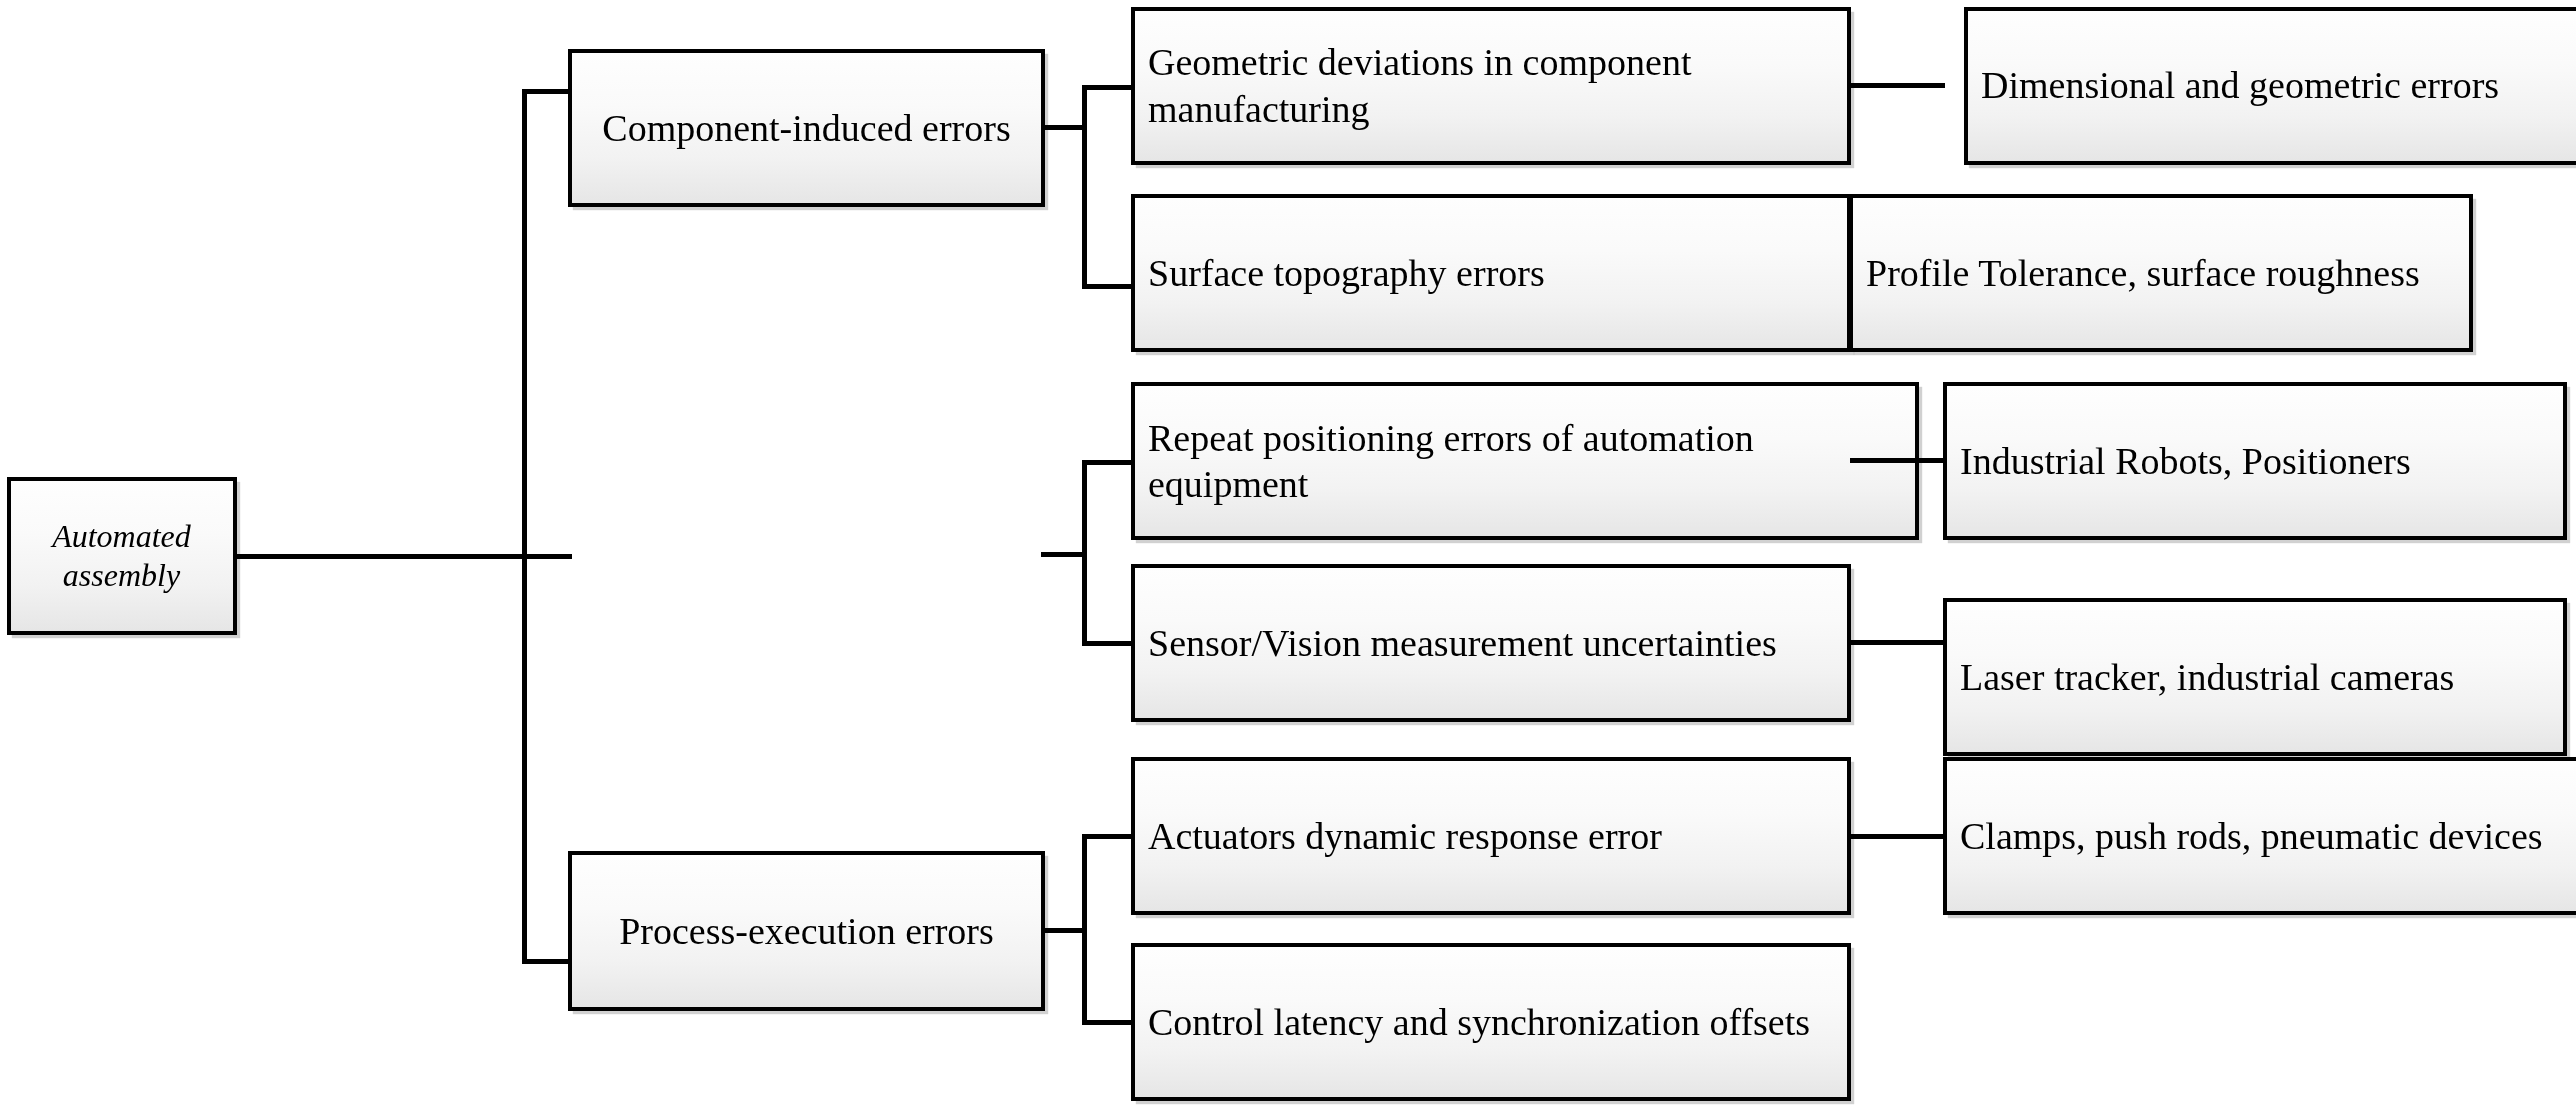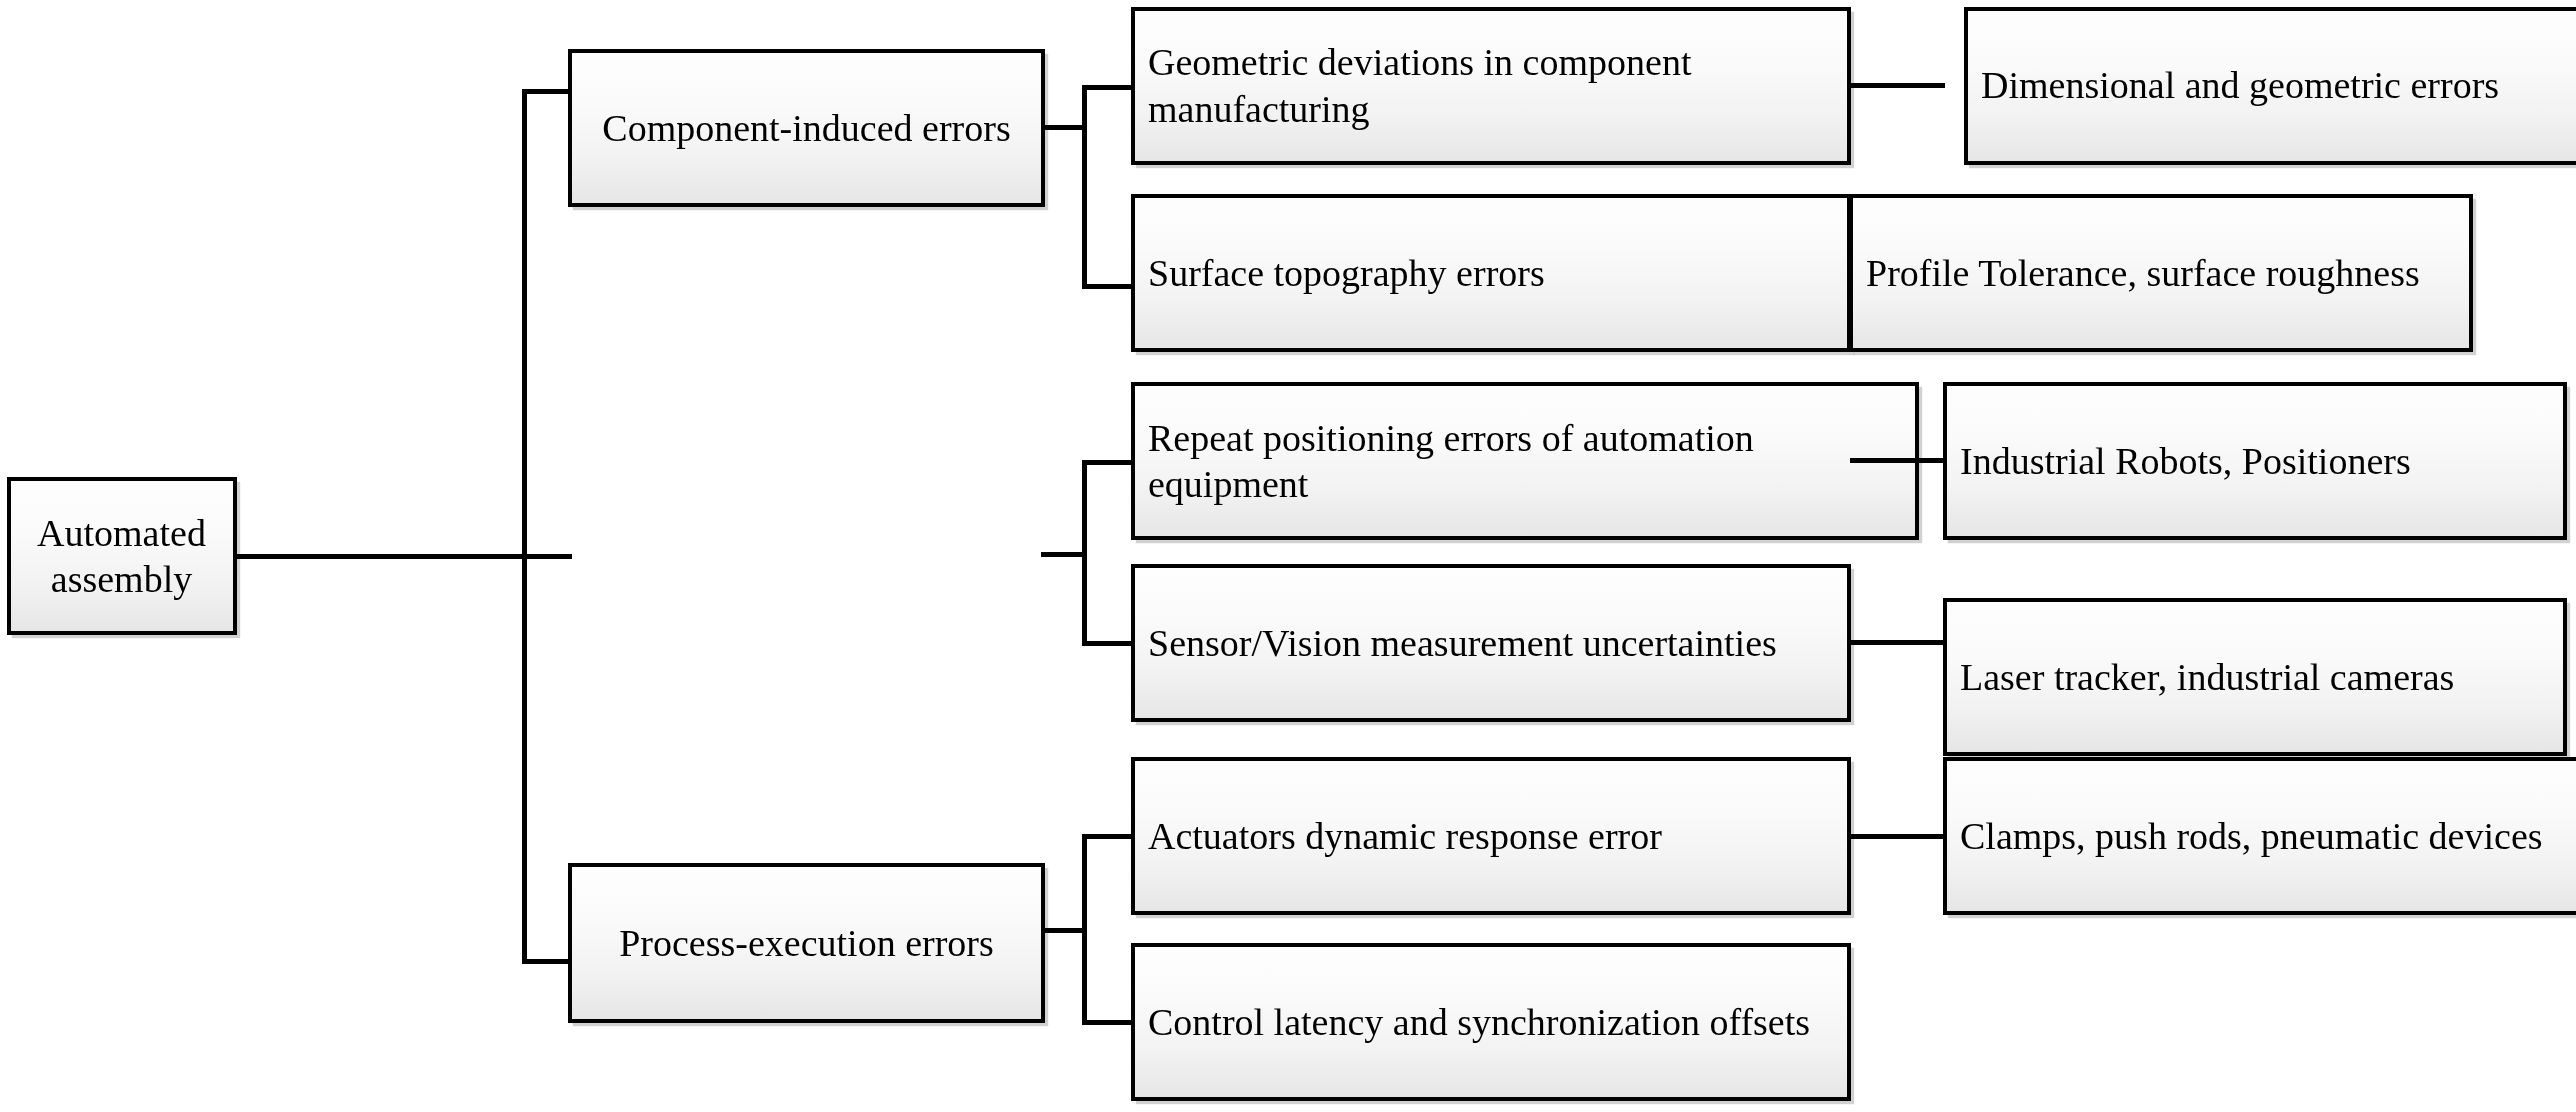--- a/index.html
+++ b/index.html
@@ -21,21 +21,21 @@
     align-items:center;
     color:#000000;
     line-height:1.22;
   }
   .node span{display:block;width:100%;}
   .node.center{justify-content:center;text-align:center;}
   .node.center span{padding:0 8px;}
   .node.left{justify-content:flex-start;text-align:left;}
   .node.left span{padding:0 13px;}
 
-  .lvl1{font-size:38px;}
+  .lvl1{font-size:32px;font-style:italic;}
   .lvl2{font-size:38px;}
   .lvl3{font-size:38px;}
   .lvl4{font-size:38px;}
 
   .conn{
     position:absolute;
     background:#000000;
   }
   .h{height:4.9px;}
   .v{width:4.9px;}
@@ -59,21 +59,21 @@
 
   <div class="conn h" style="left:522px;top:554px;width:50px;"></div>
 
   <div class="conn h" style="left:522px;top:959px;width:50px;"></div>
 
   <div class="node center lvl2" style="left:568px;top:49px;width:477px;height:158px;">
     <span>Component-induced errors</span>
   </div>
 
 
-  <div class="node center lvl2" style="left:568px;top:851px;width:477px;height:160px;margin-top:12px;">
+  <div class="node center lvl2" style="left:568px;top:851px;width:477px;height:160px;">
     <span>Process-execution errors</span>
   </div>
 
   <div class="conn h" style="left:1041px;top:125px;width:45px;"></div>
   <div class="conn v" style="left:1082px;top:85px;height:204px;"></div>
   <div class="conn h" style="left:1082px;top:85px;width:52px;"></div>
   <div class="conn h" style="left:1082px;top:284px;width:52px;"></div>
 
   <div class="conn h" style="left:1041px;top:552px;width:45px;"></div>
   <div class="conn v" style="left:1082px;top:460px;height:186px;"></div>

